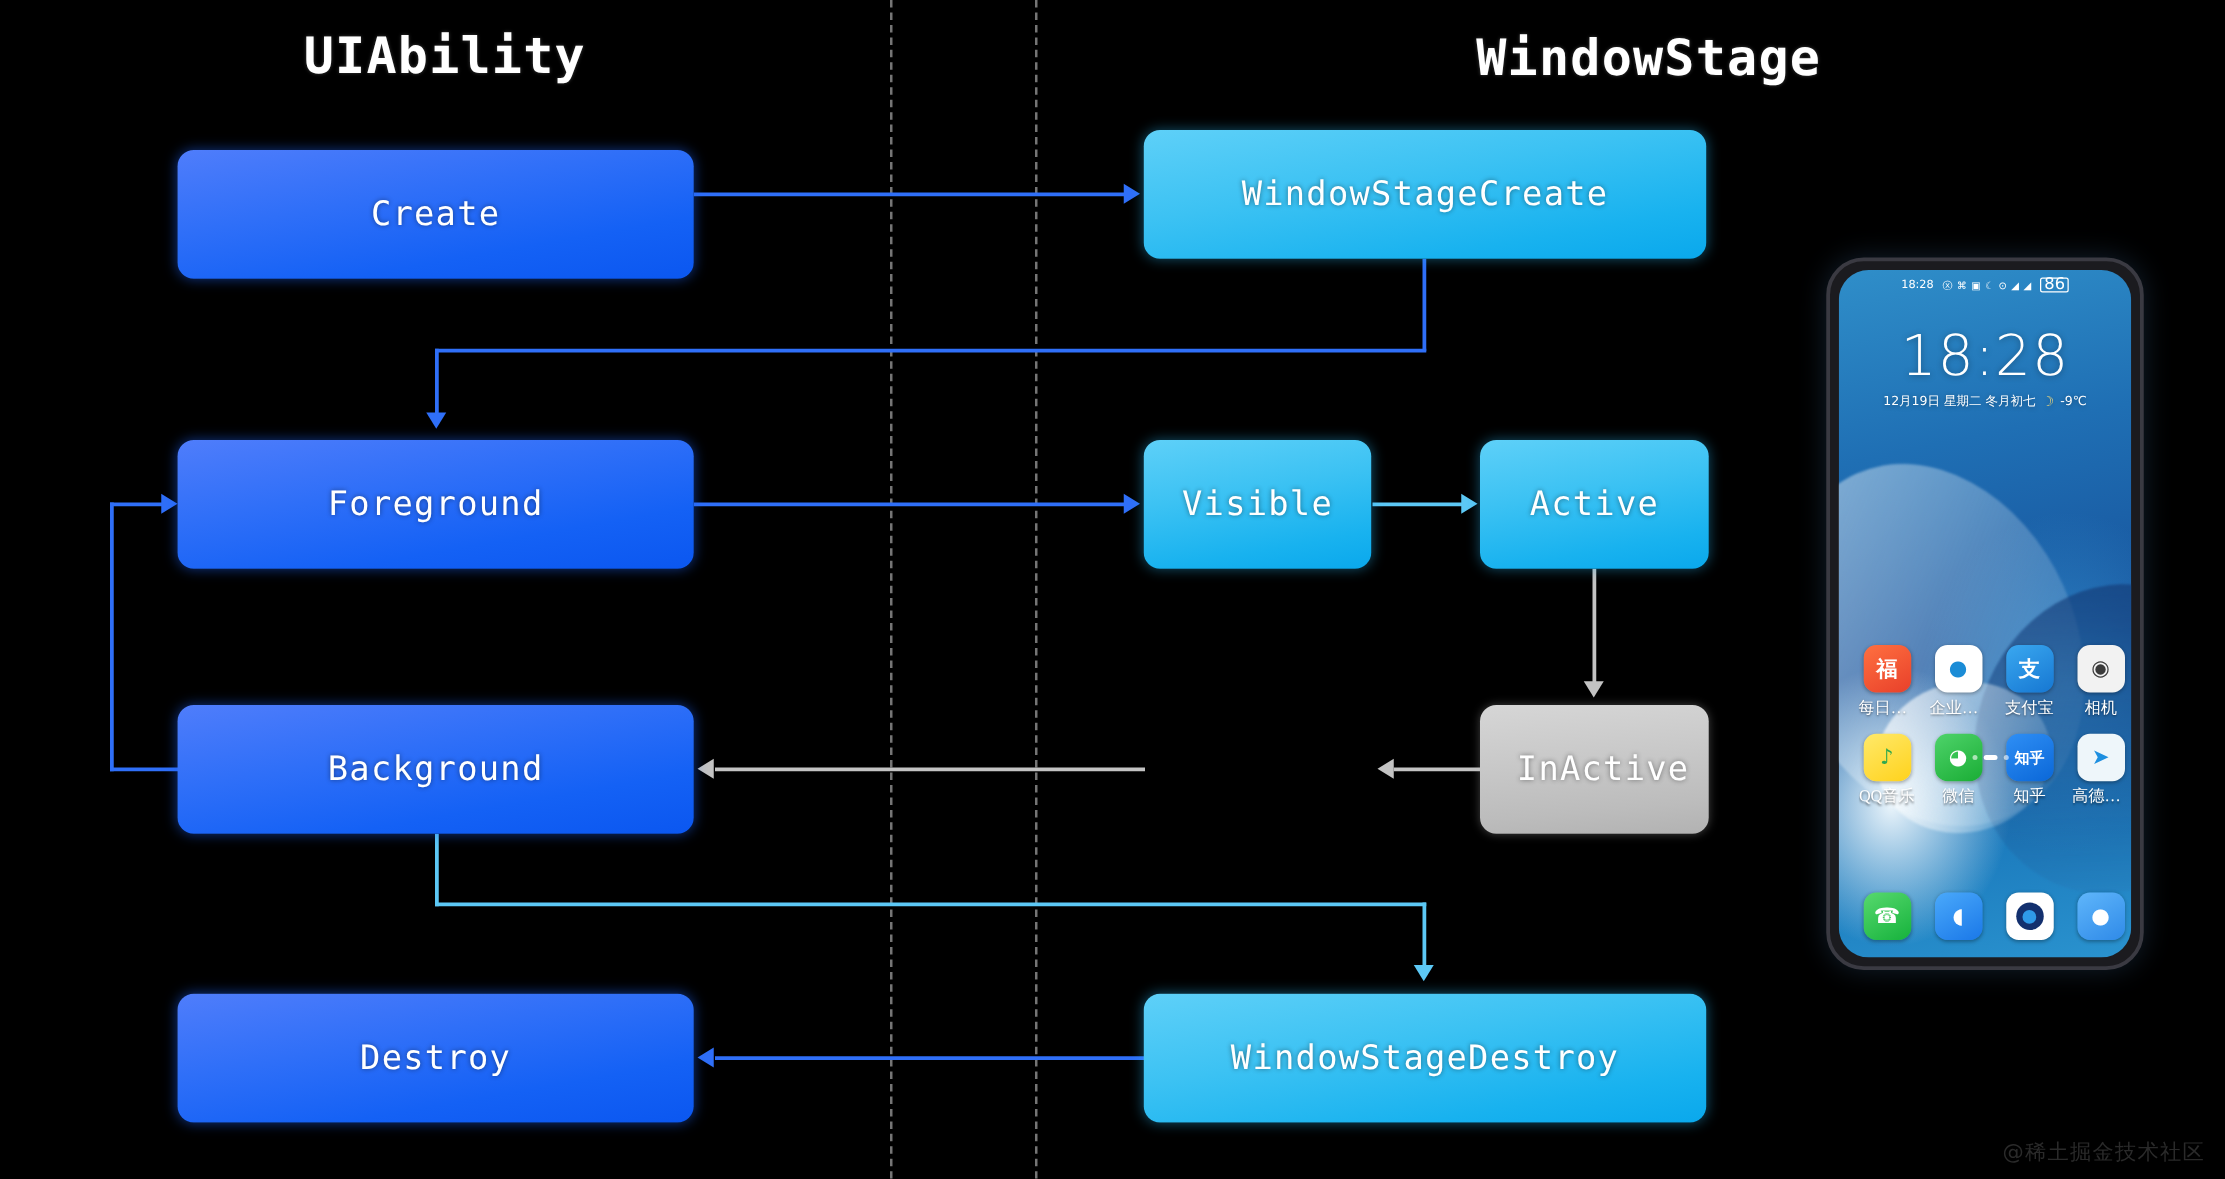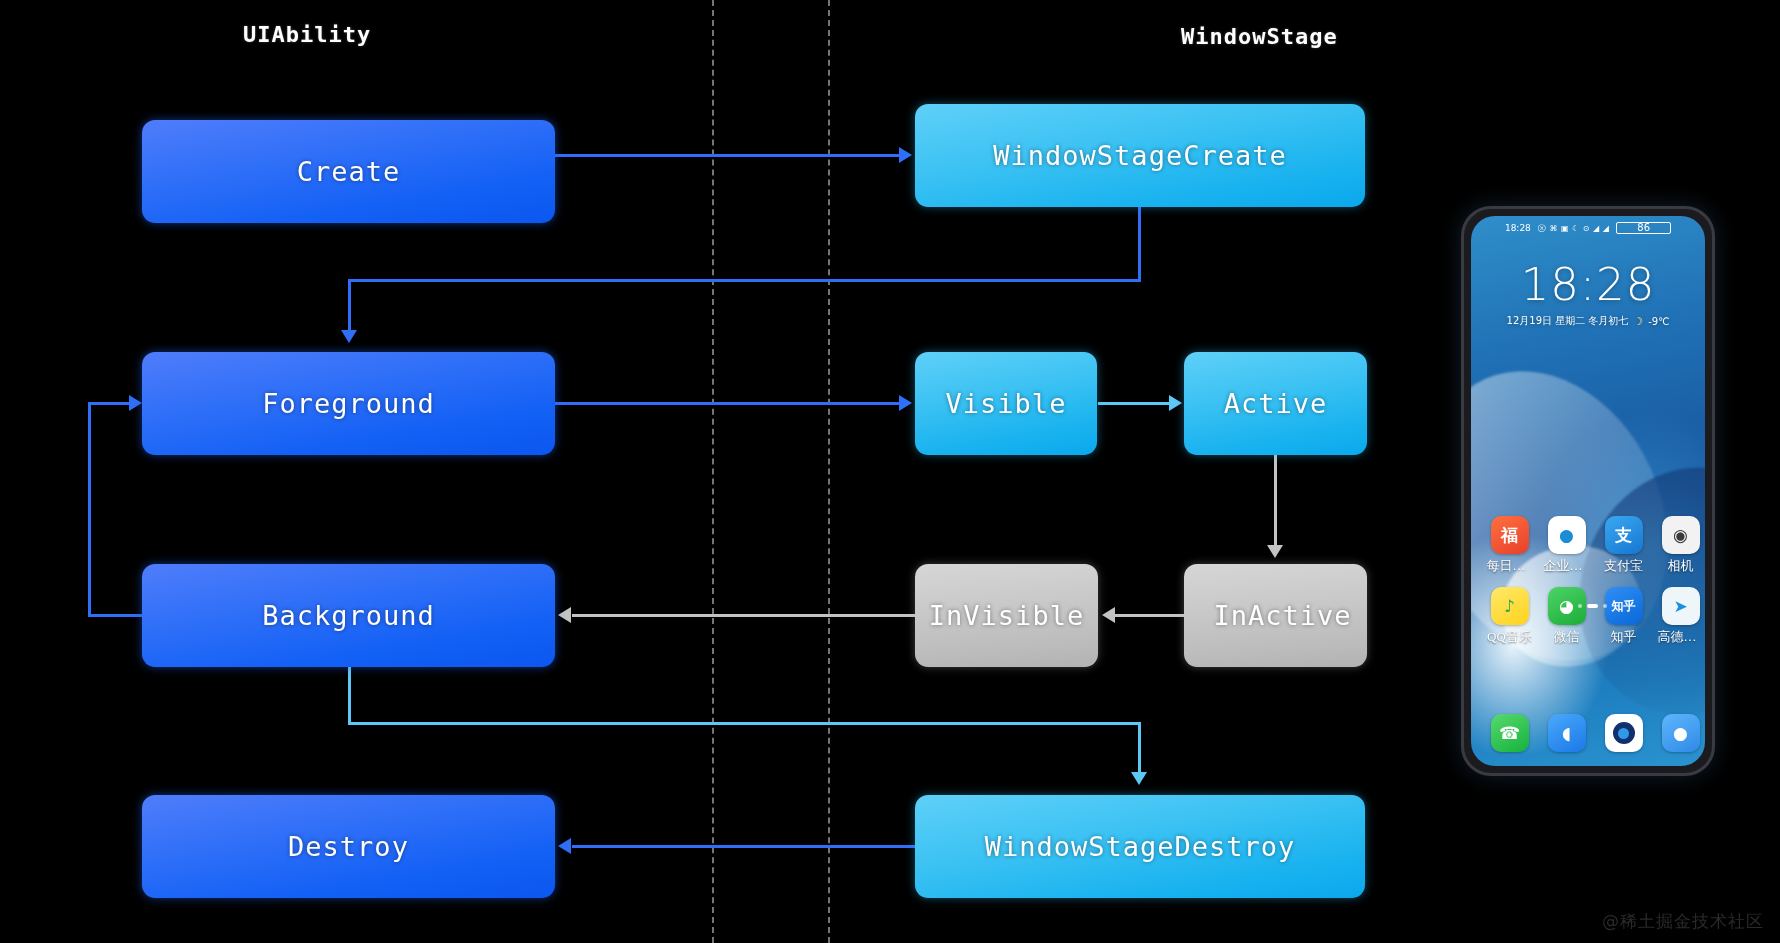--- a/index.html
+++ b/index.html
@@ -10,21 +10,21 @@
     font-family: "DejaVu Sans Mono", "Liberation Mono", monospace;
   }
   #stage { position: relative; width: 1780px; height: 943px; background: #000; }
 
   
   .col-title {
     position: absolute;
     color: #ffffff;
     font-family: "DejaVu Sans Mono", "Liberation Mono", monospace;
     font-weight: bold;
-    font-size: 22px;
+    font-size: 40px;
     letter-spacing: 1px;
     white-space: nowrap;
     text-shadow: 0 0 3px rgba(255,255,255,.25);
   }
   #title-uiability  { left: 243px;  top: 22px; }
   #title-windowstage{ left: 1181px; top: 24px; }
 
   
   .divider {
     position: absolute;
@@ -131,21 +131,21 @@
            transform: rotate(-12deg); }
 
   #status-bar {
     position: absolute; left: 0; top: 6px; width: 100%;
     display: flex; align-items: center; justify-content: center; gap: 7px;
     color: #ffffff; font-size: 9px;
     font-family: "DejaVu Sans", "Liberation Sans", sans-serif;
   }
   #status-icons { display: flex; align-items: center; gap: 3px; font-size: 8px; letter-spacing: .5px; }
   #battery-badge {
-    border: 1px solid #fff; border-radius: 2px; padding: 0 20px; font-size: 10px; line-height: 10px;
+    border: 1px solid #fff; border-radius: 2px; padding: 0 2px; font-size: 13px; line-height: 10px;
   }
 
   #lock-clock {
     position: absolute; left: 0; top: 42px; width: 100%;
     text-align: center; color: #fff;
     font-family: "DejaVu Sans", "Liberation Sans", sans-serif;
     font-size: 45px; font-weight: 300; letter-spacing: 1px;
     text-shadow: 0 1px 5px rgba(0,0,0,.35);
   }
   #lock-date {
@@ -262,21 +262,20 @@
   <div class="arrow left blue-a" style="left:558px; top:838px;"></div>
 
   <div class="node ability" id="node-create">Create</div>
   <div class="node ability" id="node-background">Background</div>
   <div class="node ability" id="node-foreground">Foreground</div>
   <div class="node ability" id="node-destroy">Destroy</div>
 
   <div class="node stage" id="node-wsc">WindowStageCreate</div>
   <div class="node stage" id="node-visible">Visible</div>
   <div class="node stage" id="node-active">Active</div>
-  <div class="node inactive-state" id="node-invisible">InVisible</div>
   <div class="node inactive-state" id="node-inactive">InActive</div>
   <div class="node stage" id="node-wsd">WindowStageDestroy</div>
 
   <div id="phone">
     <div id="phone-screen">
       <div class="wave" id="wave1"></div>
       <div class="wave" id="wave2"></div>
       <div class="wave" id="wave3"></div>
 
       <div id="status-bar">

